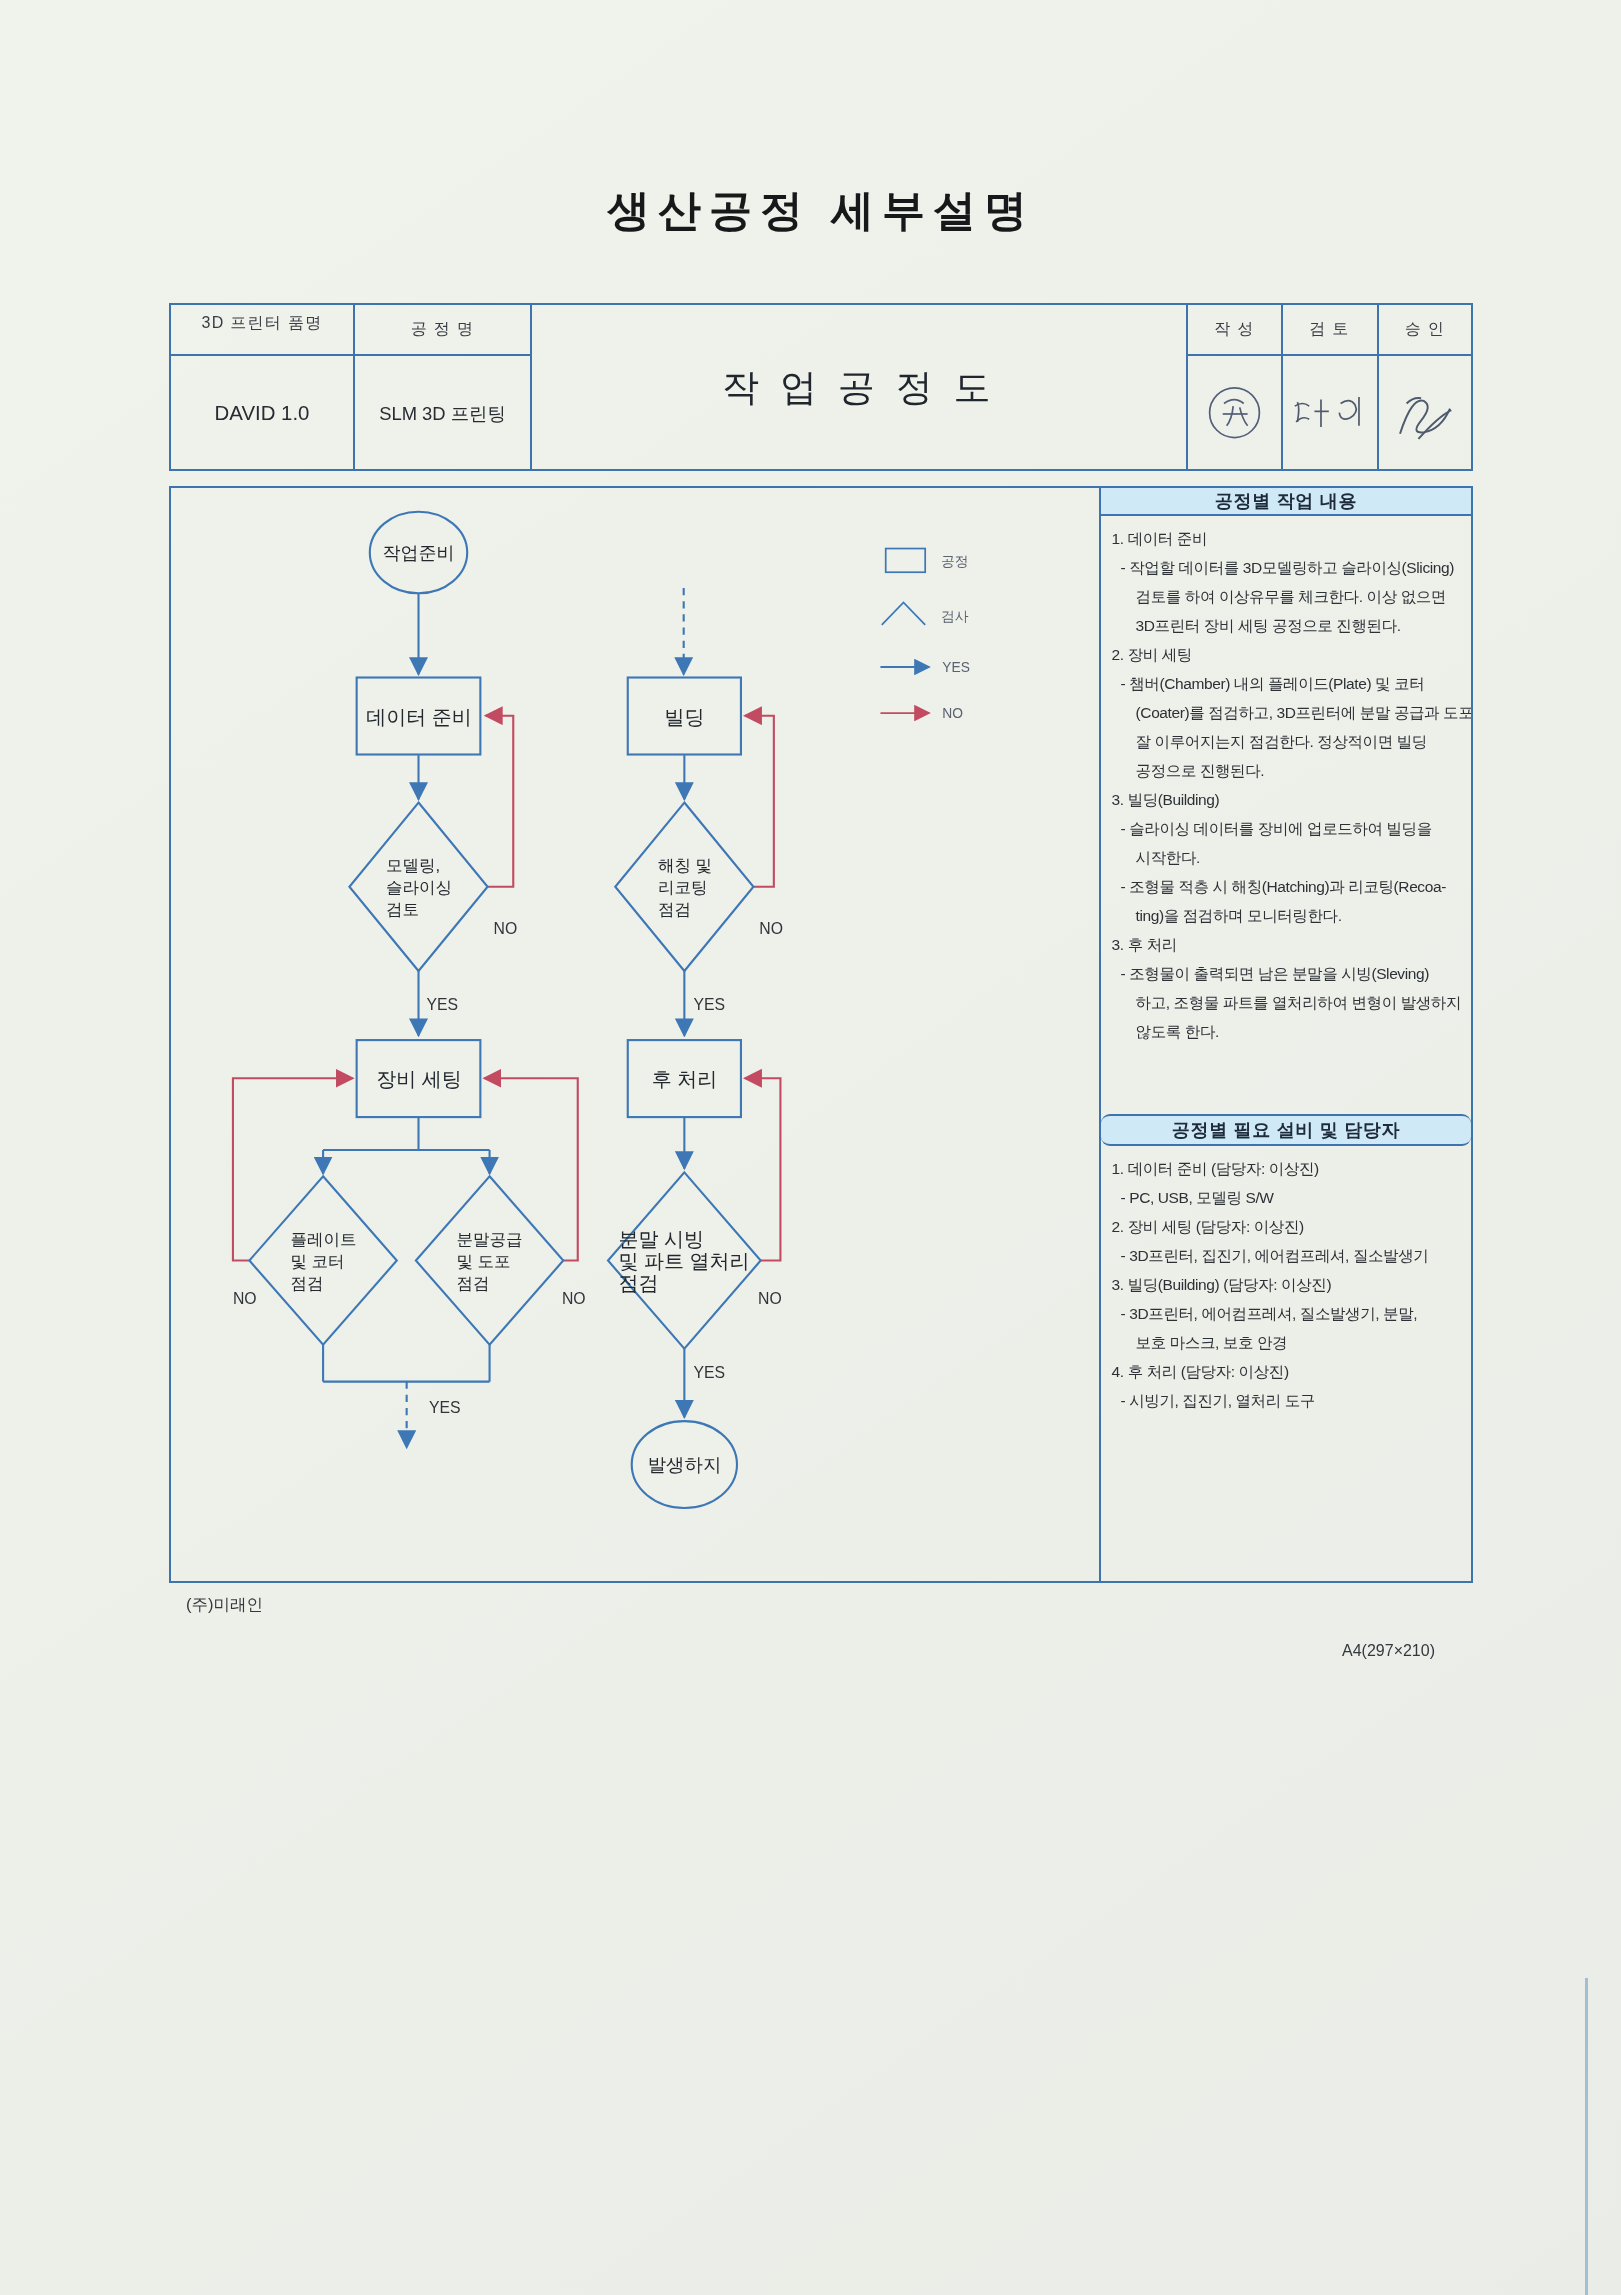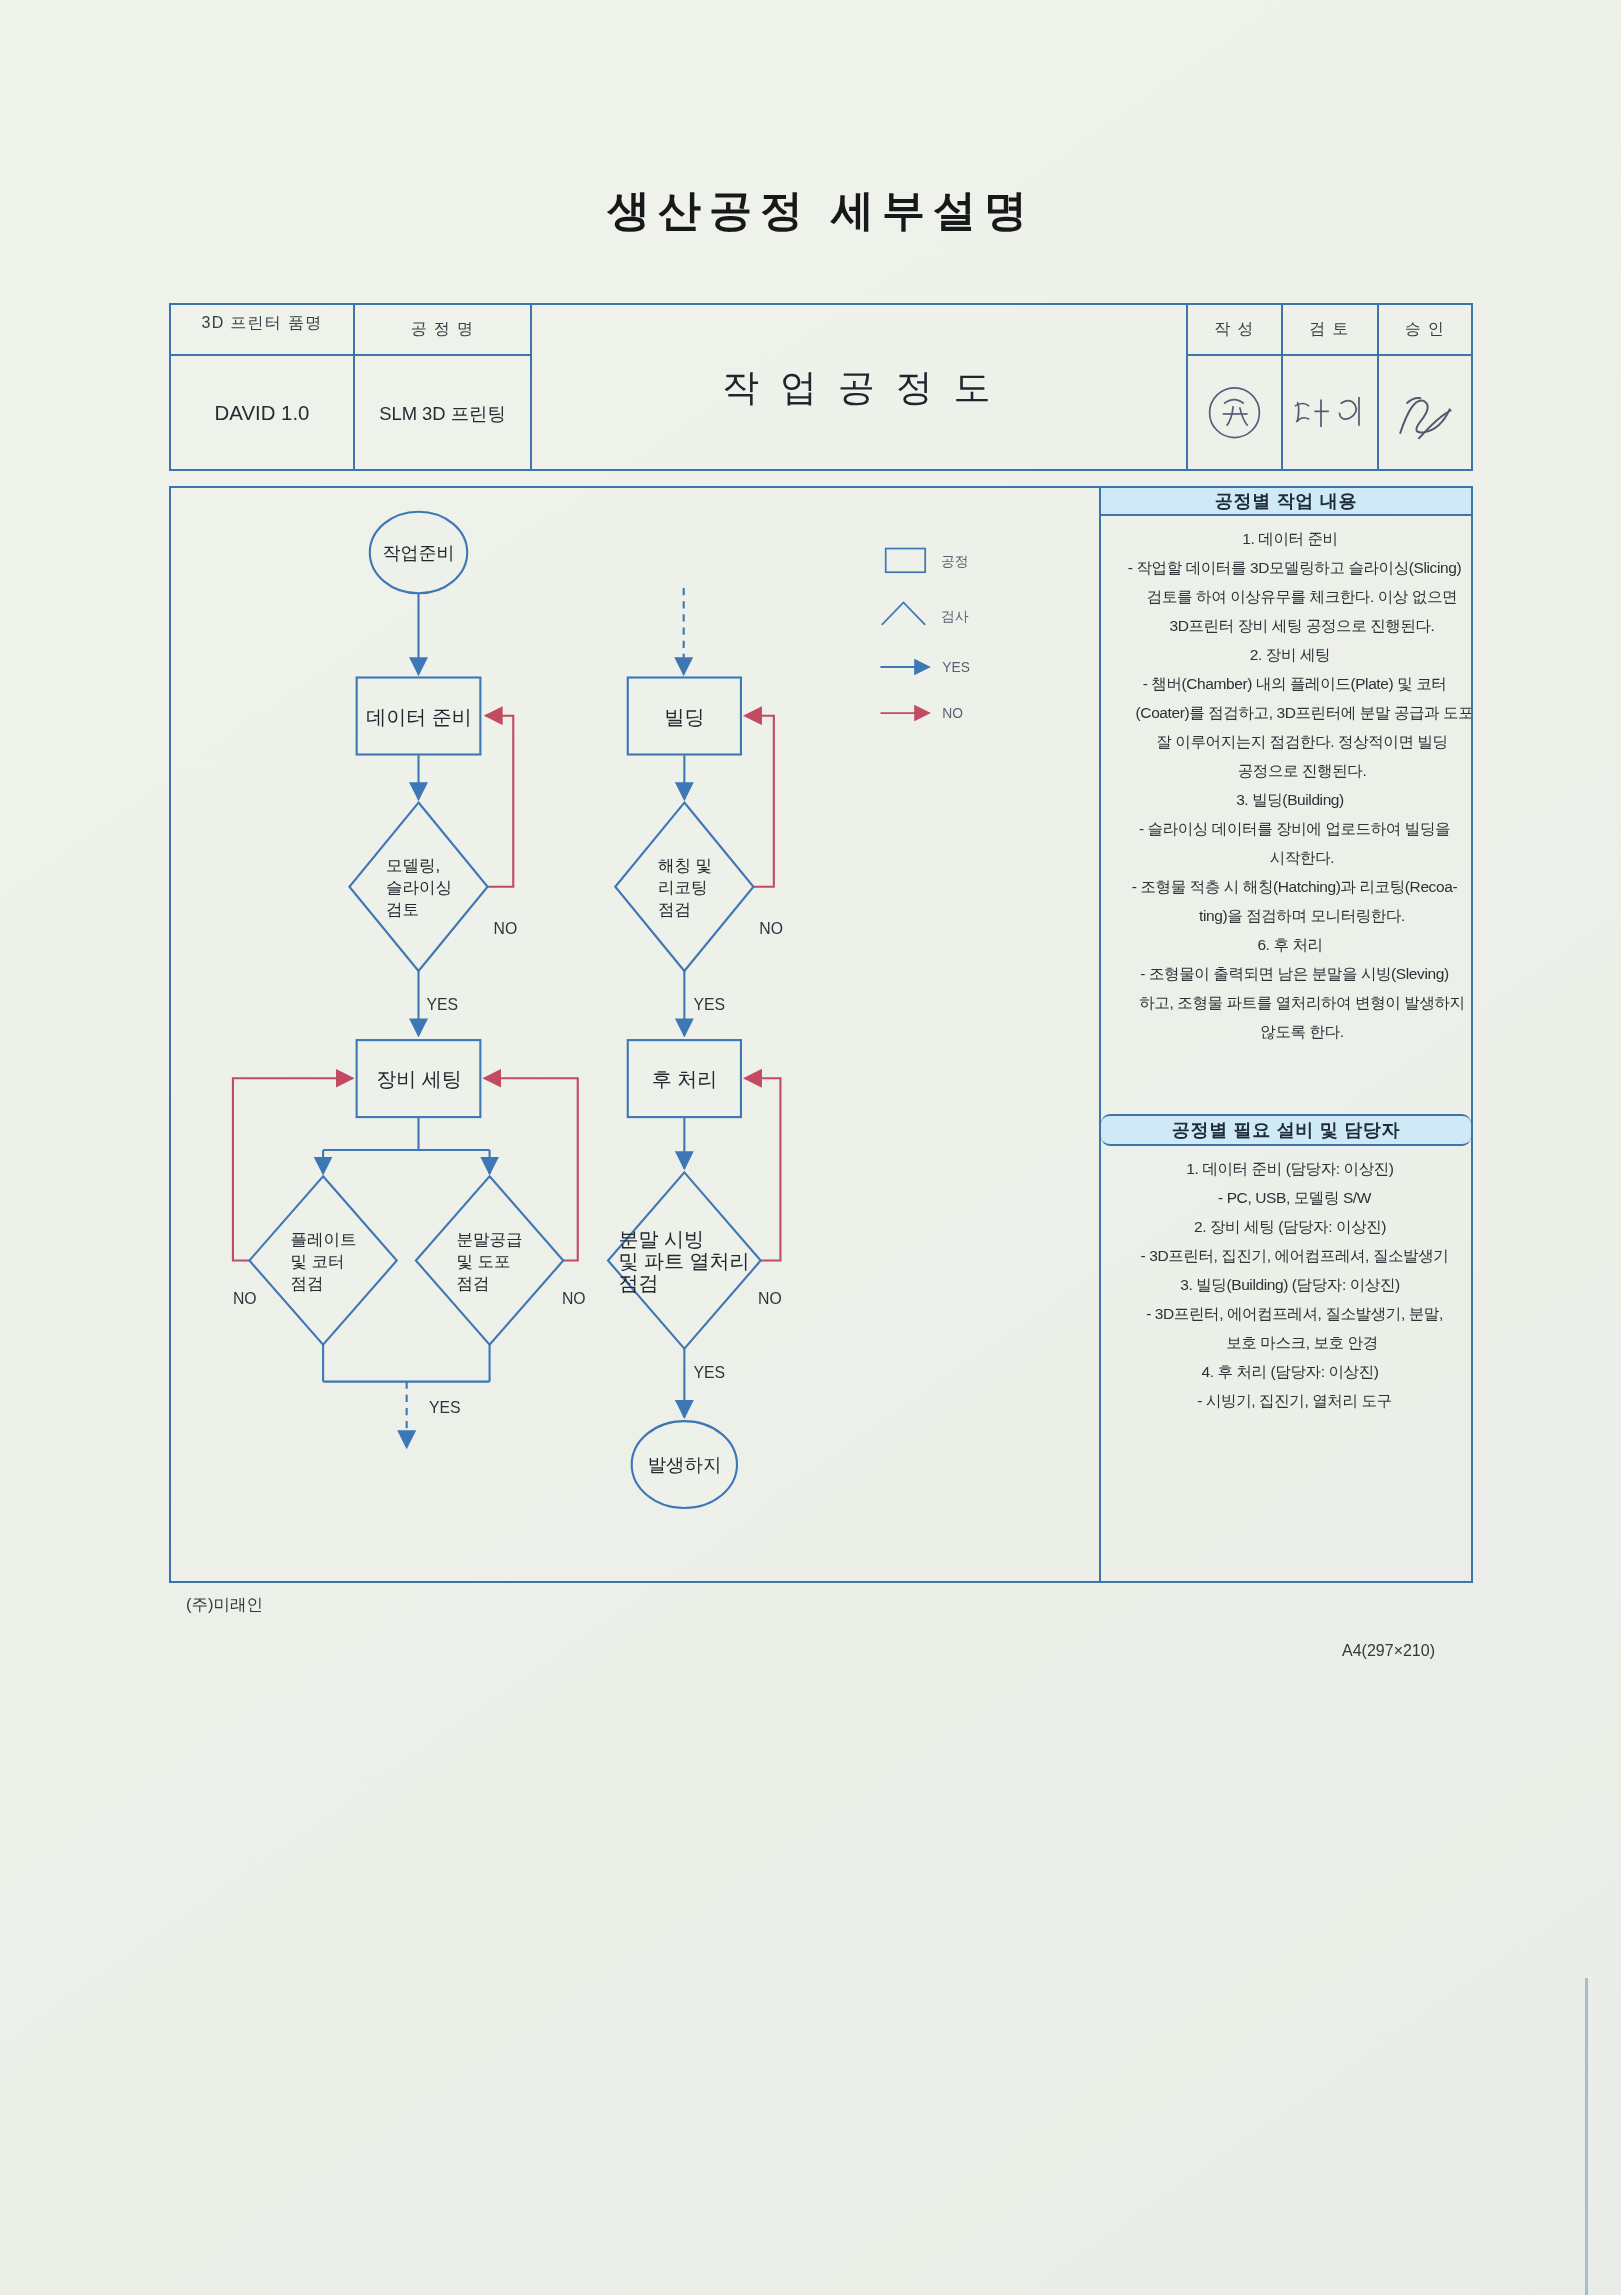--- a/index.html
+++ b/index.html
@@ -35,21 +35,21 @@
 
   
   .side-panel{position:absolute;left:928px;top:0;right:0;bottom:0;border-left:2px solid #3e74ae;
       display:flex;flex-direction:column;box-sizing:border-box;}
   .panel-header{height:26px;flex:none;background:#cfe9f6;border-bottom:2px solid #3e74ae;
       display:flex;align-items:center;justify-content:center;font-size:18px;font-weight:bold;color:#1e2b3a;letter-spacing:0.7px;}
   .panel-header.second{border-top:2px solid #3e74ae;height:28px;border-radius:9px;}
   .panel-body{overflow:hidden;padding:8px 2.6px 0 6.6px;}
   .panel-body-1{height:590px;flex:none;}
   .panel-body-2{flex:1;}
-  .p-line{font-size:15.5px;line-height:29px;color:#2c3136;white-space:nowrap;letter-spacing:-0.4px;text-align:center;}
+  .p-line{font-size:15.5px;line-height:29px;color:#2c3136;white-space:nowrap;letter-spacing:-0.4px;}
   .ind0{padding-left:4px;}
   .ind1{padding-left:13px;}
   .ind2{padding-left:28px;}
 
   
   .footer-left{position:absolute;left:186px;top:1594px;font-size:16.5px;color:#33383d;}
   .footer-right{position:absolute;right:187px;top:1642px;font-size:16px;color:#33383d;margin-left:32px;}
 
   
   .scan-edge{position:absolute;right:34px;top:1978px;width:2.6px;height:317px;background:#79a5c9;opacity:.65;}
@@ -226,21 +226,21 @@
         <div class="p-line ind0">2. 장비 세팅</div>
         <div class="p-line ind1">- 챔버(Chamber) 내의 플레이드(Plate) 및 코터</div>
         <div class="p-line ind2">(Coater)를 점검하고, 3D프린터에 분말 공급과 도포가</div>
         <div class="p-line ind2">잘 이루어지는지 점검한다. 정상적이면 빌딩</div>
         <div class="p-line ind2">공정으로 진행된다.</div>
         <div class="p-line ind0">3. 빌딩(Building)</div>
         <div class="p-line ind1">- 슬라이싱 데이터를 장비에 업로드하여 빌딩을</div>
         <div class="p-line ind2">시작한다.</div>
         <div class="p-line ind1">- 조형물 적층 시 해칭(Hatching)과 리코팅(Recoa-</div>
         <div class="p-line ind2">ting)을 점검하며 모니터링한다.</div>
-        <div class="p-line ind0">6. 후 처리</div>
+        <div class="p-line ind0">3. 후 처리</div>
         <div class="p-line ind1">- 조형물이 출력되면 남은 분말을 시빙(Sleving)</div>
         <div class="p-line ind2">하고, 조형물 파트를 열처리하여 변형이 발생하지</div>
         <div class="p-line ind2">않도록 한다.</div>
       </div>
       <div class="panel-header second">공정별 필요 설비 및 담당자</div>
       <div class="panel-body panel-body-2">
         <div class="p-line ind0">1. 데이터 준비 (담당자: 이상진)</div>
         <div class="p-line ind1">- PC, USB, 모델링 S/W</div>
         <div class="p-line ind0">2. 장비 세팅 (담당자: 이상진)</div>
         <div class="p-line ind1">- 3D프린터, 집진기, 에어컴프레셔, 질소발생기</div>

